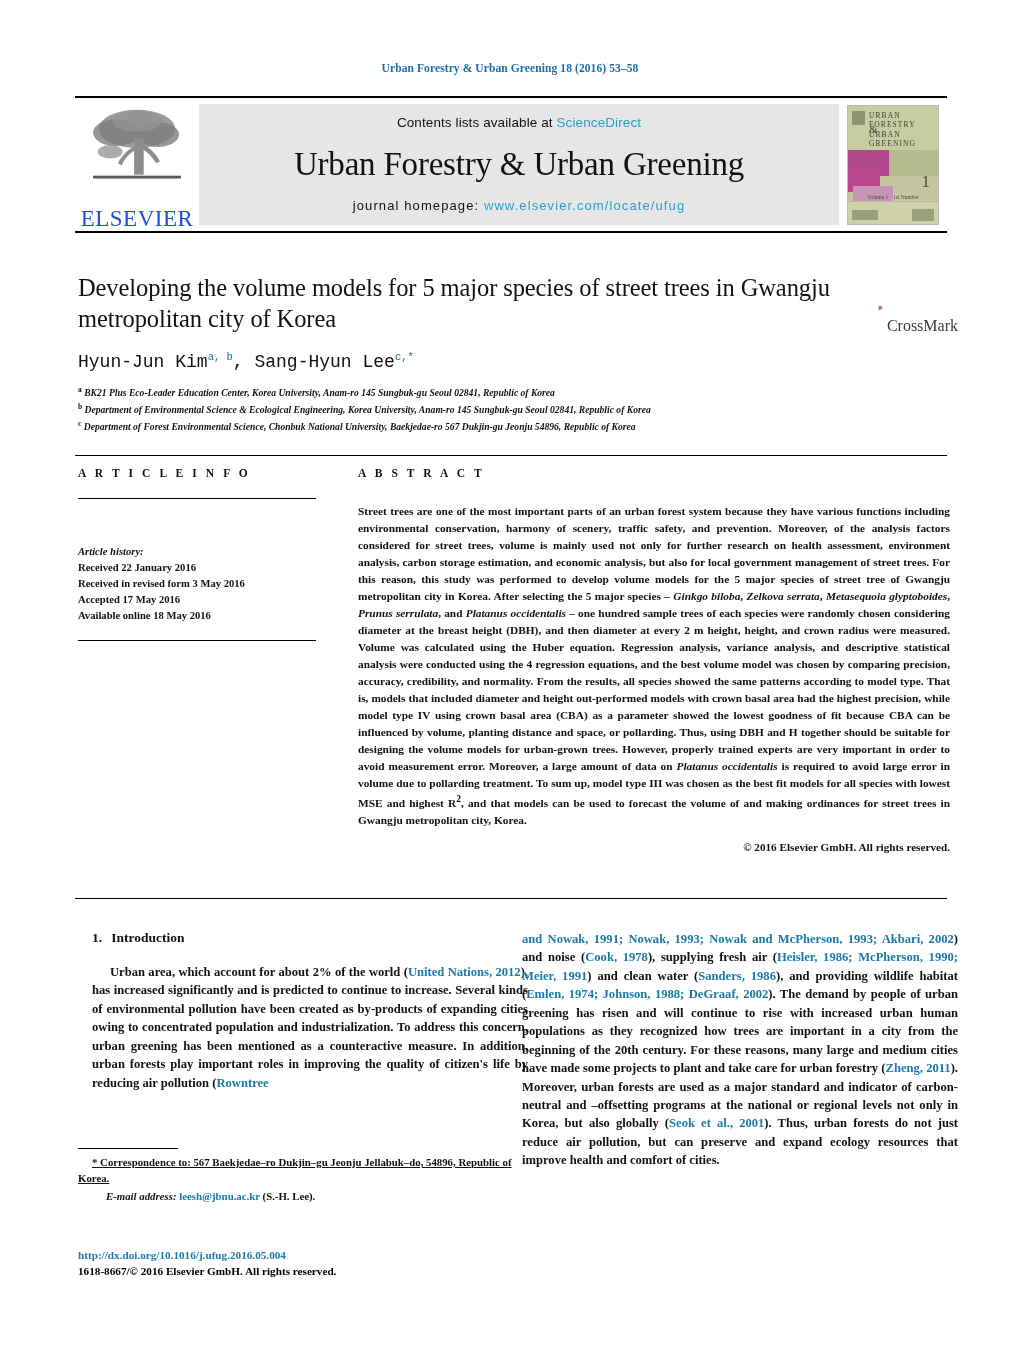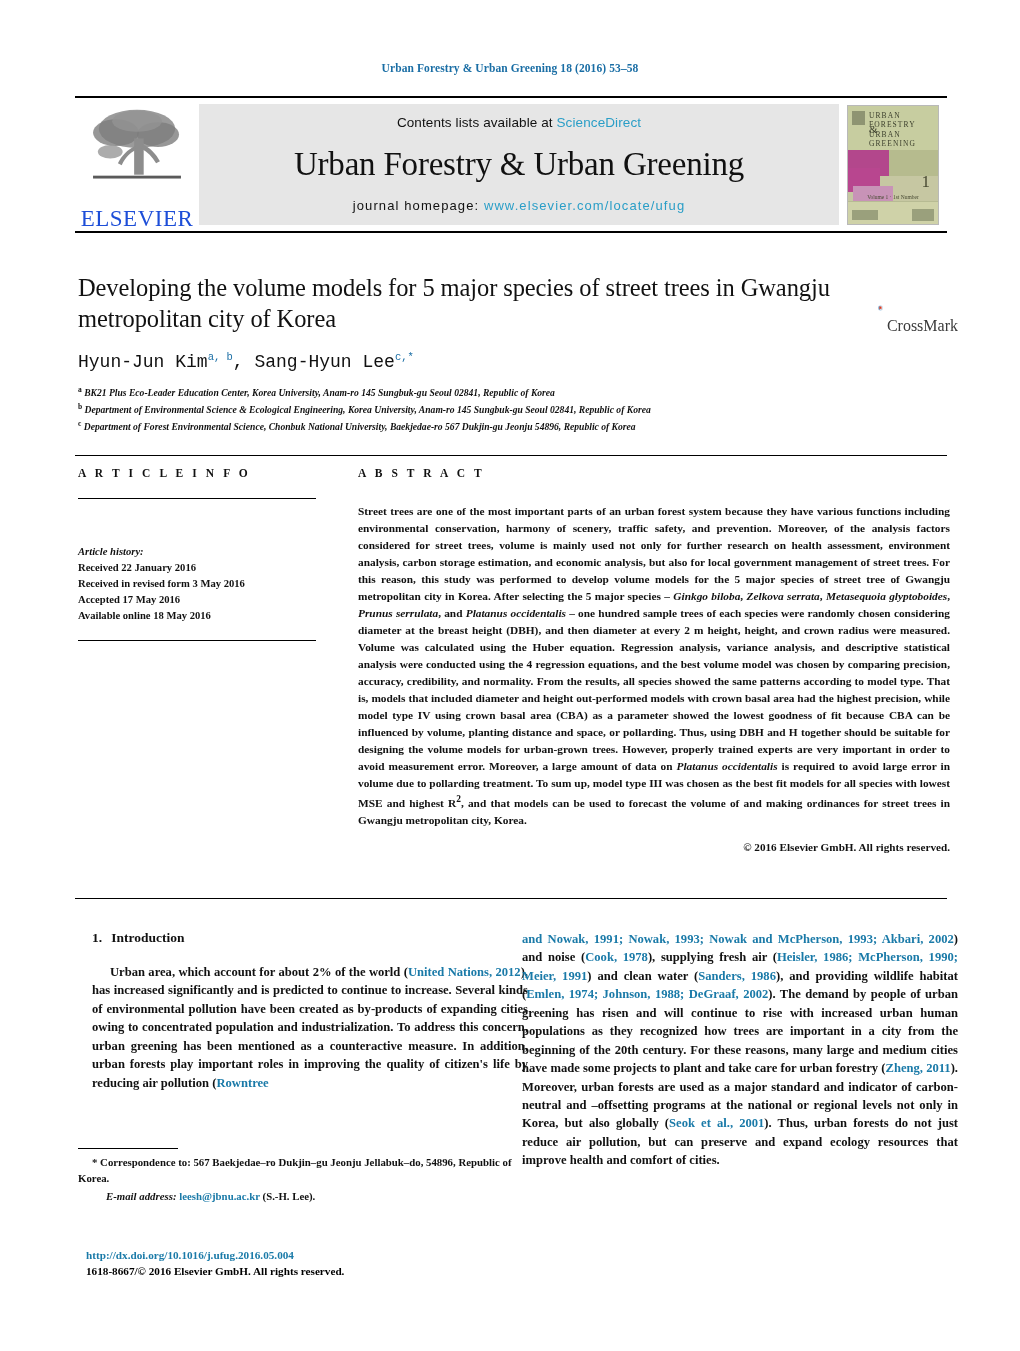--- a/index.html
+++ b/index.html
@@ -341,35 +341,34 @@
     position: absolute;
     top: 1155px;
     left: 78px;
     width: 436px;
     font-family: "Liberation Serif", serif;
     font-size: 10.8px;
     line-height: 1.45;
     color: #111;
     font-weight: bold;
   }
-  .footnotes .fn-star { text-indent: 14px; }
+  .footnotes .fn-star { text-indent: 14px; text-decoration: underline; }
   .fn-email { text-indent: 28px; margin-top: 3px; }
   .fn-email .lbl { font-style: italic; }
   .fn-email .mail { color: #1a7aa8; }
 
   .doi-block {
     position: absolute;
     top: 1248px;
     left: 78px;
     width: 500px;
     font-family: "Liberation Serif", serif;
     font-size: 11.2px;
     line-height: 1.42;
     font-weight: bold;
-    margin-left: 8px;
   }
   .doi-link { color: #1a7aa8; }
 </style>
 </head>
 <body>
 
 <div class="page">
 
   <div class="running-head">Urban Forestry &amp; Urban Greening 18 (2016) 53–58</div>
 

